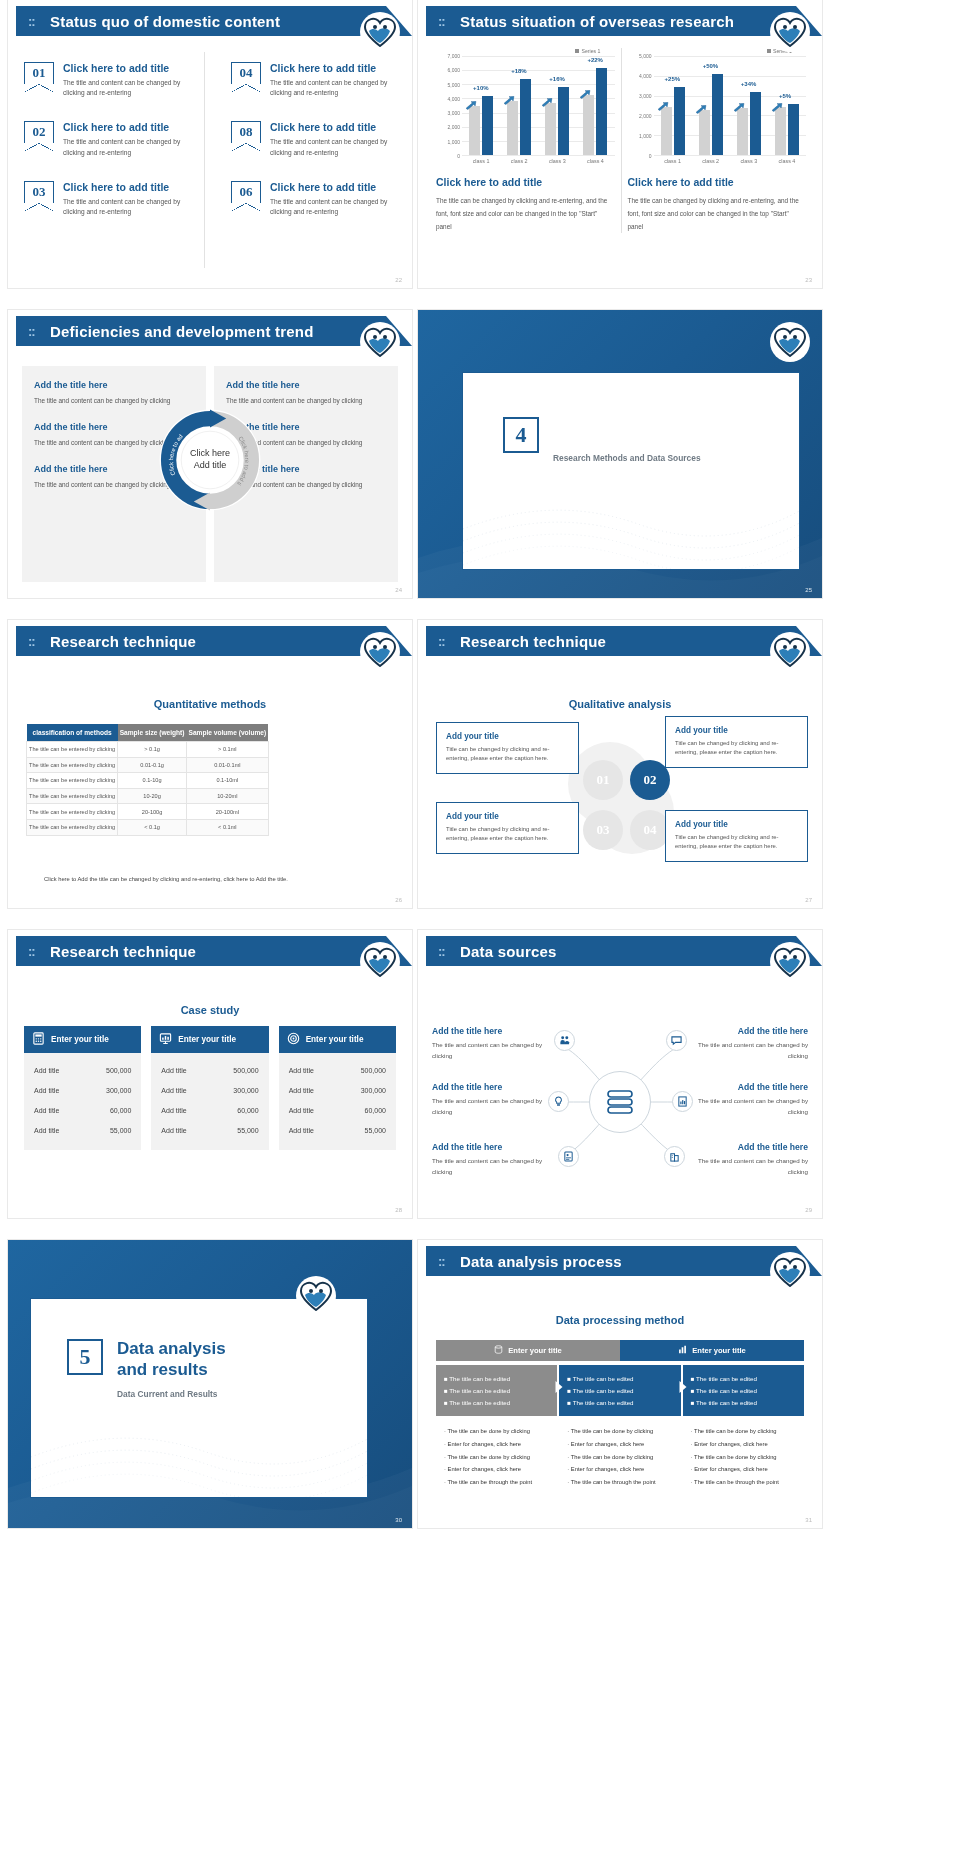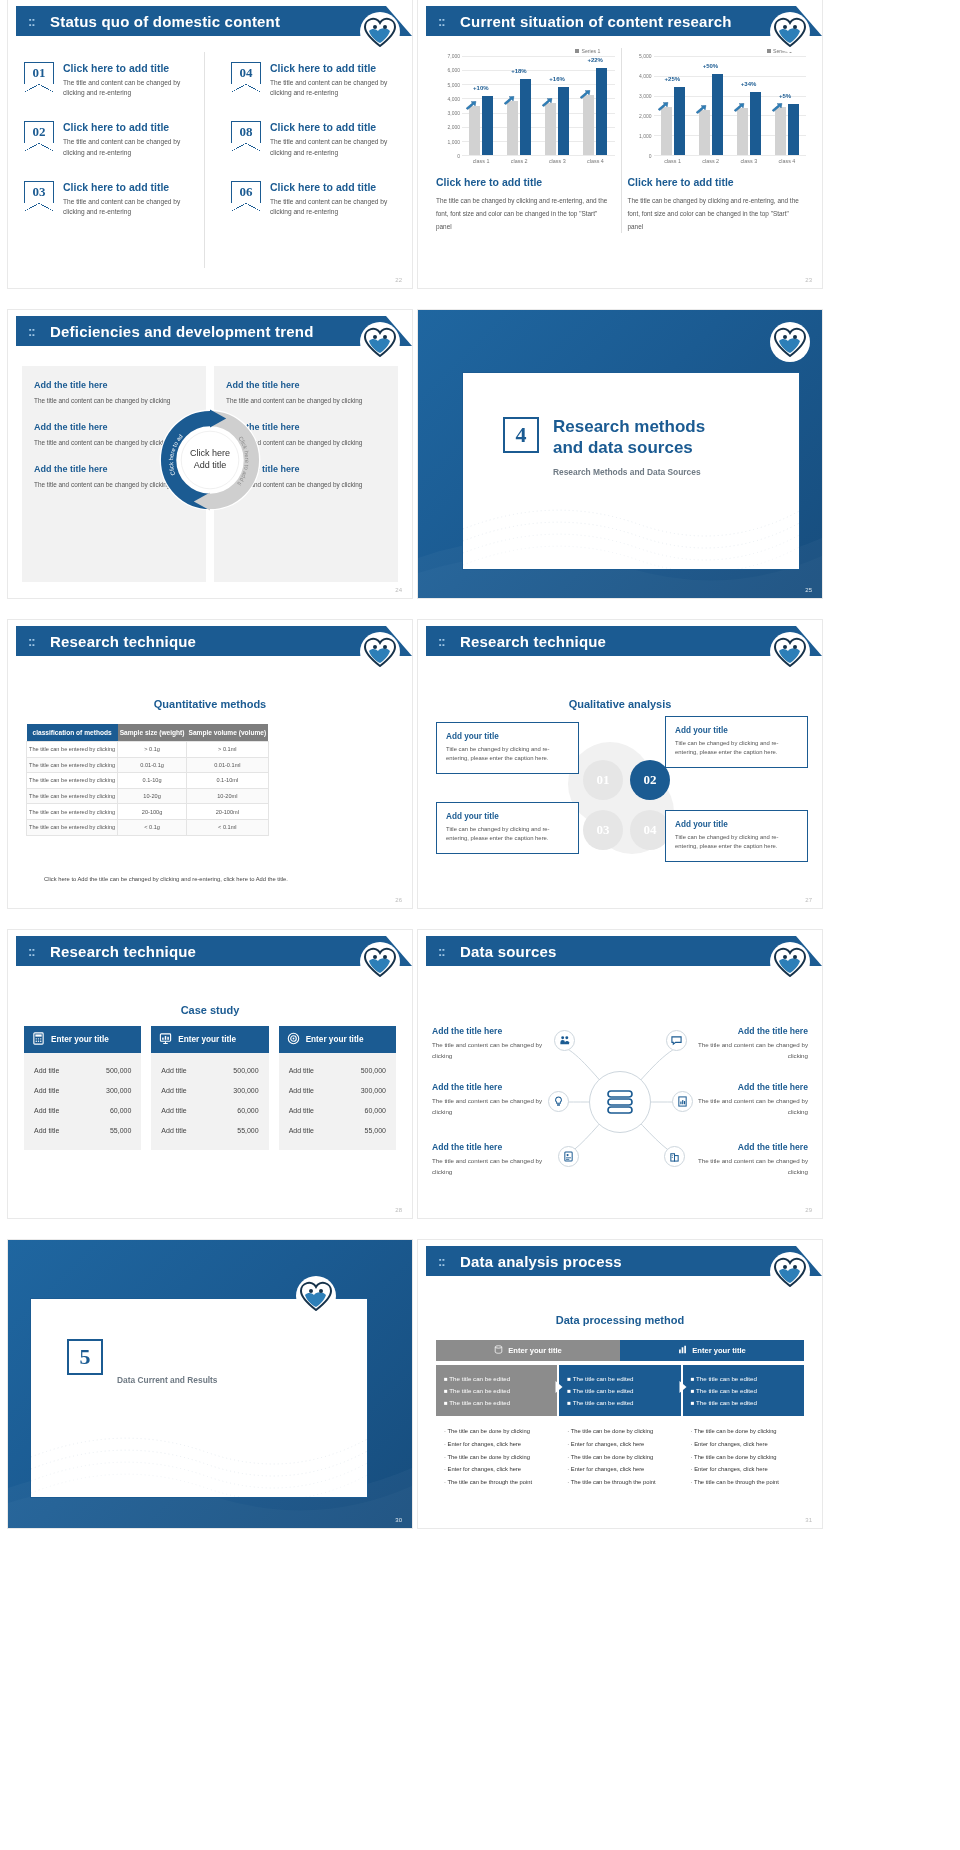--- a/index.html
+++ b/index.html
@@ -236,21 +236,21 @@
             </div>
         </div>
       </div>
     </div>
     <div class="pgnum">22</div>
   </div>
 
   <div class="slide">
     <div class="hdr">
       <span class="dots">::</span>
-      <span class="ht">Current situation of content research</span>
+      <span class="ht">Status situation of overseas research</span>
       <span class="notch"></span>
     </div>
     <div class="logo">
       <svg viewBox="0 0 32 30">
           <path d="M16 29C7 22 1 16 1 10A8 8 0 0 1 16 6 8 8 0 0 1 31 10c0 6-6 12-15 19z" fill="#fff" stroke="#16324a" stroke-width="2"></path>
           <path d="M5 14c3-3 7-2 9 0 2-3 8-4 12 0-2 6-7 10-10 12-4-2-9-6-11-12z" fill="#2d7fb8"></path>
           <circle cx="11" cy="10" r="2" fill="#16324a"></circle>
           <circle cx="21" cy="10" r="2" fill="#16324a"></circle>
         </svg>
     </div>
@@ -478,24 +478,20 @@
     </div>
     <div class="seccard">
       <svg class="wv" viewBox="0 0 340 110" preserveAspectRatio="none">
         <path d="M0 70 Q 90 35 175 65 T 340 50" fill="none" stroke="#cfd9e2" stroke-width="1" stroke-dasharray="1 3"></path>
         <path d="M0 82 Q 90 47 175 77 T 340 62" fill="none" stroke="#cfd9e2" stroke-width="1" stroke-dasharray="1 3"></path>
         <path d="M0 94 Q 90 59 175 89 T 340 74" fill="none" stroke="#d7e0e8" stroke-width="1" stroke-dasharray="1 3"></path>
         <path d="M0 106 Q 90 71 175 101 T 340 86" fill="none" stroke="#e0e7ee" stroke-width="1" stroke-dasharray="1 3"></path>
       </svg>
       <div class="inner">
         <div class="bignum">4</div>
-        <div class="sectitle">
-          <div>Research methods</div>
-          <div>and data sources</div>
-        </div>
         <div class="secsub">Research Methods and Data Sources</div>
       </div>
     </div>
     <div class="pgnum" style="color:#dde7ef;">25</div>
   </div>
 
   <div class="slide">
     <div class="hdr">
       <span class="dots">::</span>
       <span class="ht">Research technique</span>
@@ -840,20 +836,24 @@
     </div>
     <div class="seccard" style="left:22px; right:44px; top:58px; bottom:30px;">
       <svg class="wv" viewBox="0 0 340 110" preserveAspectRatio="none">
         <path d="M0 70 Q 90 35 175 65 T 340 50" fill="none" stroke="#cfd9e2" stroke-width="1" stroke-dasharray="1 3"></path>
         <path d="M0 82 Q 90 47 175 77 T 340 62" fill="none" stroke="#cfd9e2" stroke-width="1" stroke-dasharray="1 3"></path>
         <path d="M0 94 Q 90 59 175 89 T 340 74" fill="none" stroke="#d7e0e8" stroke-width="1" stroke-dasharray="1 3"></path>
         <path d="M0 106 Q 90 71 175 101 T 340 86" fill="none" stroke="#e0e7ee" stroke-width="1" stroke-dasharray="1 3"></path>
       </svg>
       <div class="inner" style="left:36px; top:40px;">
         <div class="bignum">5</div>
+        <div class="sectitle">
+          <div>Data analysis</div>
+          <div>and results</div>
+        </div>
         <div class="secsub">Data Current and Results</div>
       </div>
     </div>
     <div class="pgnum" style="color:#dde7ef;">30</div>
   </div>
 
   <div class="slide">
     <div class="hdr">
       <span class="dots">::</span>
       <span class="ht">Data analysis process</span>

